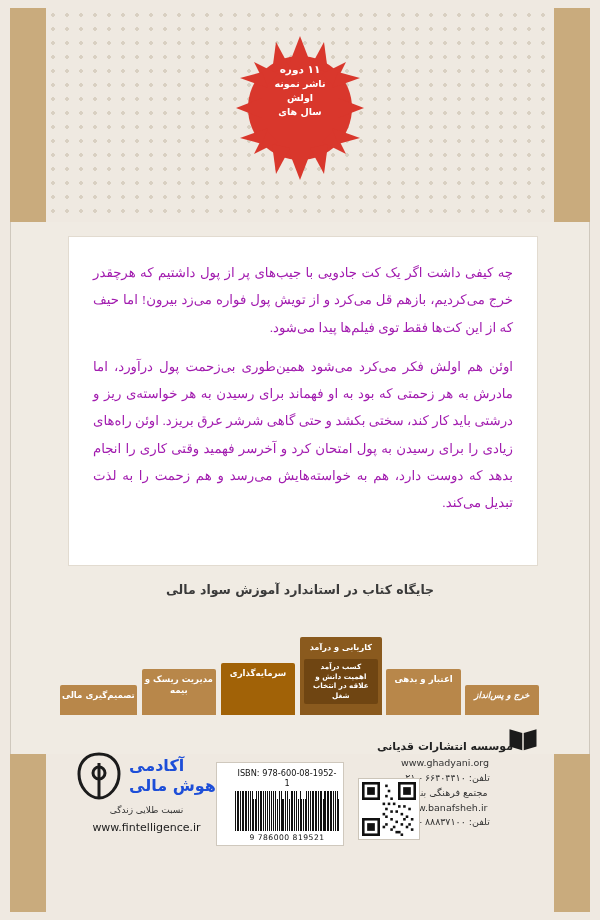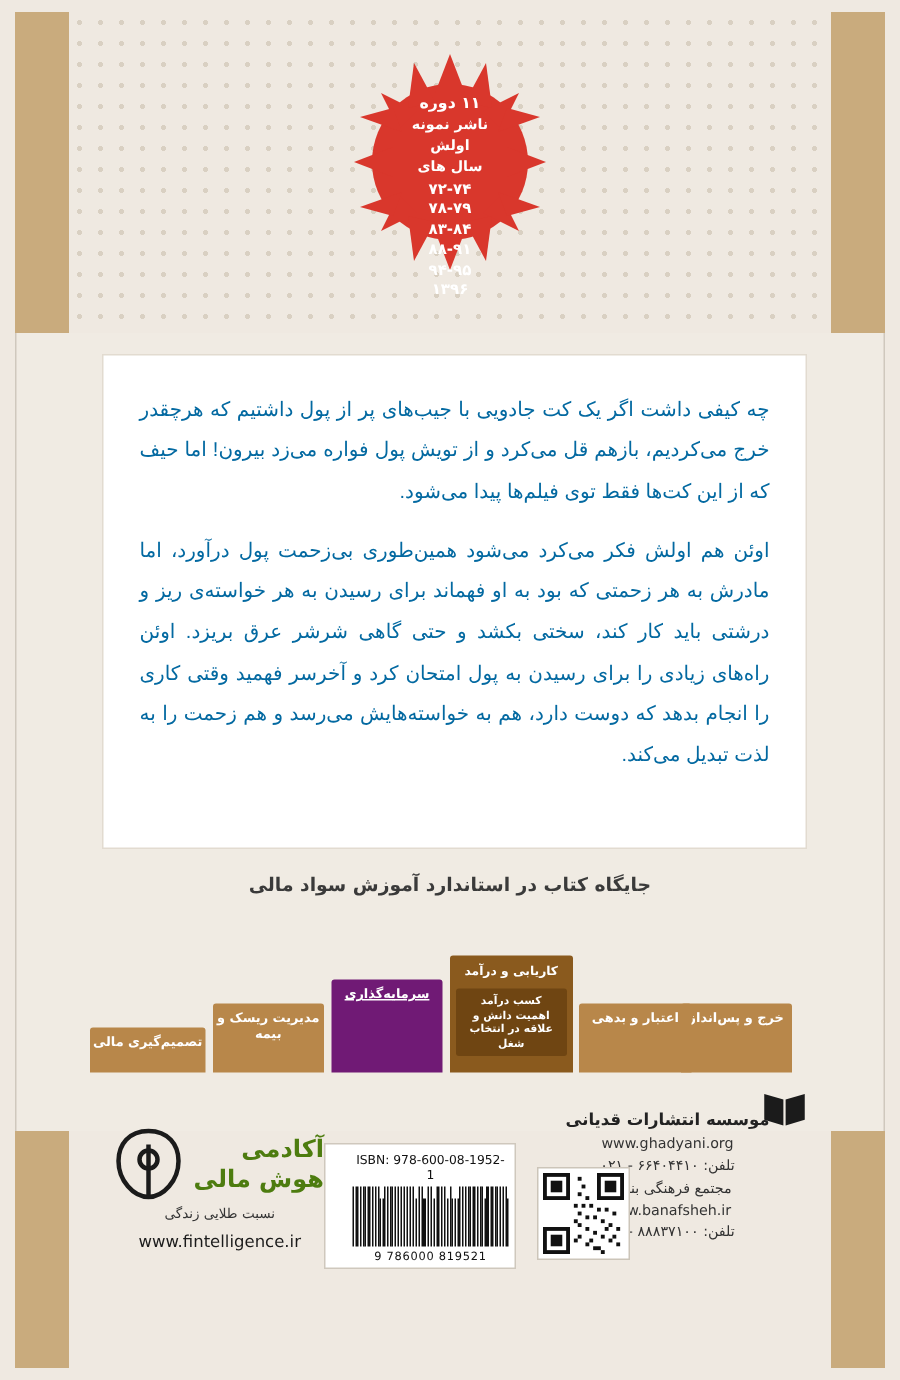--- a/index.html
+++ b/index.html
@@ -72,22 +72,22 @@
     border:1px solid #e2dbd0;
     box-sizing:border-box;
     padding:22px 24px 18px 24px;
     direction:rtl;
     text-align:justify;
   }
   .text-card p{
     margin:0 0 12px 0;
     font-size:13.3px;
     line-height:2.05;
-    color:#0369a1;
-    font-family:Liberation Sans, sans-serif;
+    color:#a21caf;
+    font-family:Liberation Serif, serif;
   }
   .text-card p:last-child{margin-bottom:0;}
 
   
   .section-title{
     position:absolute;
     left:0;right:0;top:574px;
     text-align:center;
     font-size:12.5px;
     color:#3a3a3a;
@@ -165,21 +165,21 @@
   
   .academy{
     position:absolute;
     left:44px;bottom:78px;
     width:185px;
     direction:rtl;
     text-align:center;
   }
   .ac-row{display:flex;align-items:center;justify-content:center;gap:8px;}
   .ac-mark{width:44px;height:50px;flex:none;}
-  .ac-words{font-size:16px;color:#4d7c0f;font-weight:bold;line-height:1.25;text-align:right;}
+  .ac-words{font-size:16px;color:#1d4ed8;font-weight:bold;line-height:1.25;text-align:left;}
   .ac-sub{font-size:9px;color:#333;margin-top:4px;}
   .ac-url{font-size:11px;color:#1b1b1b;margin-top:6px;direction:ltr;}
 
   
   .isbn-box{
     position:absolute;
     left:206px;bottom:66px;
     width:128px;
     background:#fff;
     border:1px solid #cfc8bd;
@@ -241,53 +241,45 @@
             <path d="M10 110 L38 100 L32 116 Z"></path>
             <path d="M130 110 L102 100 L108 116 Z"></path>
           </g>
         </g>
       </svg>
       <div class="badge-text">
         <span class="big">۱۱ دوره</span>
         <span>ناشر نمونه</span><br>
         <span>اولش</span><br>
         <span>سال های</span>
-        <span class="badge-nums">
-          <span>۷۲-۷۴</span><br>
-          <span>۷۸-۷۹</span><br>
-          <span>۸۳-۸۴</span><br>
-          <span>۸۸-۹۱</span><br>
-          <span>۹۴-۹۵</span><br>
-          <span>۱۳۹۶</span>
-        </span>
       </div>
     </div>
 
     <div class="text-card">
       <p>چه کیفی داشت اگر یک کت جادویی با جیب‌های پر از پول داشتیم که هرچقدر خرج می‌کردیم، بازهم قل می‌کرد و از تویش پول فواره می‌زد بیرون! اما حیف که از این کت‌ها فقط توی فیلم‌ها پیدا می‌شود.</p>
       <p>اوئن هم اولش فکر می‌کرد می‌شود همین‌طوری بی‌زحمت پول درآورد، اما مادرش به هر زحمتی که بود به او فهماند برای رسیدن به هر خواسته‌ی ریز و درشتی باید کار کند، سختی بکشد و حتی گاهی شرشر عرق بریزد. اوئن راه‌های زیادی را برای رسیدن به پول امتحان کرد و آخرسر فهمید وقتی کاری را انجام بدهد که دوست دارد، هم به خواسته‌هایش می‌رسد و هم زحمت را به لذت تبدیل می‌کند.</p>
     </div>
 
     <div class="section-title">جایگاه کتاب در استاندارد آموزش سواد مالی</div>
 
     <div class="steps">
-      <div class="step" style="right:12px;width:15.5%;height:46px;background:#b8874a;">
+      <div class="step" style="right:1px;width:15.5%;height:30px;background:#b8874a;font-style:italic;">
         <span class="lbl">خرج و پس‌انداز</span>
       </div>
       <div class="step" style="right:16.5%;width:15.5%;height:46px;background:#b8874a;">
         <span class="lbl">اعتبار و بدهی</span>
       </div>
       <div class="step mid" style="right:33%;width:17%;height:78px;background:#8a5a1e;">
         <span class="lbl">کاریابی و درآمد</span>
         <div class="sub-box" style="left:4px;right:4px;top:22px;background:#6f4512;text-align:center;">
           <span>کسب درآمد</span><br>
           <span>اهمیت دانش و علاقه در انتخاب شغل</span>
         </div>
       </div>
-      <div class="step" style="right:51%;width:15.5%;height:62px;background:#701a75;text-decoration:underline;">
+      <div class="step" style="right:51%;width:15.5%;height:52px;background:#a16207;">
         <span class="lbl">سرمایه‌گذاری</span>
       </div>
       <div class="step" style="right:67.5%;width:15.5%;height:46px;background:#b8874a;">
         <span class="lbl">مدیریت ریسک و بیمه</span>
       </div>
       <div class="step" style="right:84%;width:16%;height:30px;background:#b8874a;">
         <span class="lbl">تصمیم‌گیری مالی</span>
       </div>
     </div>
 

